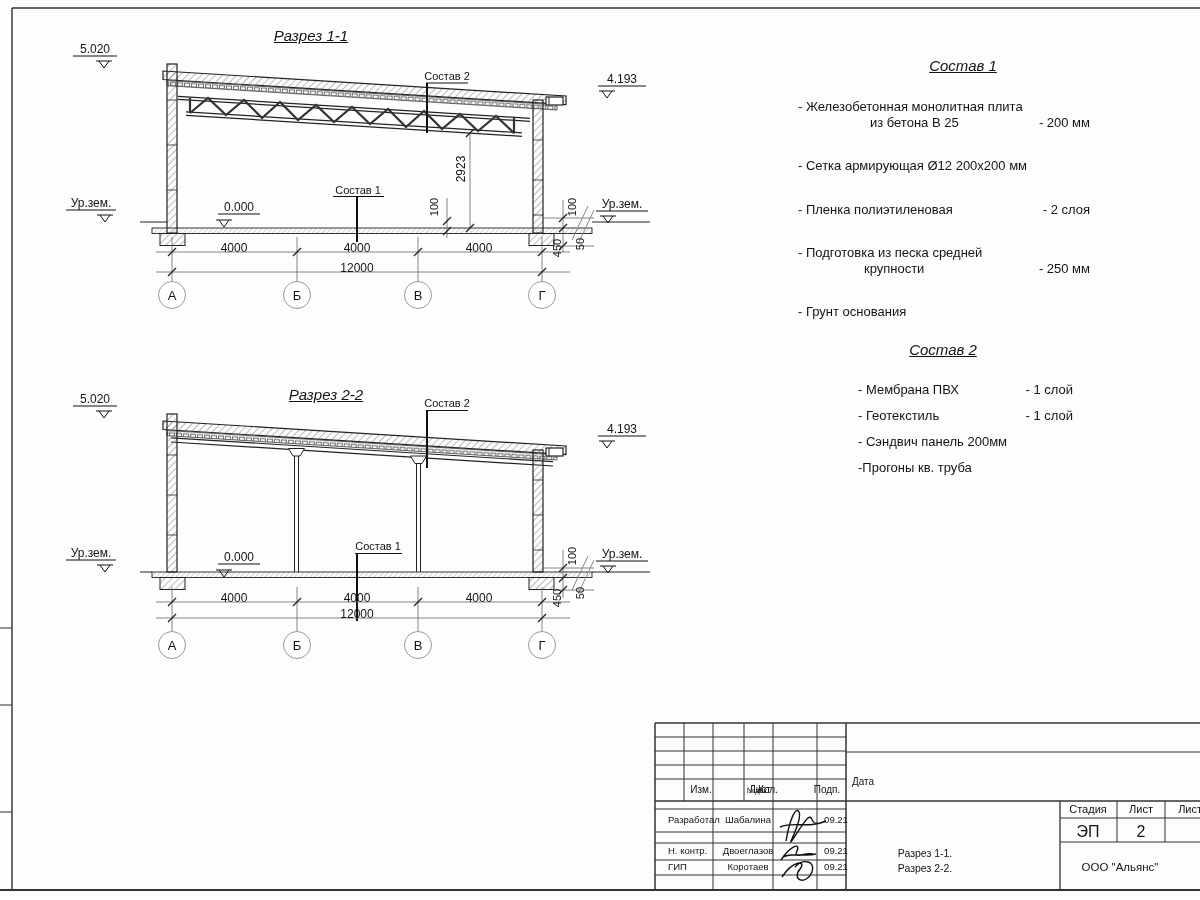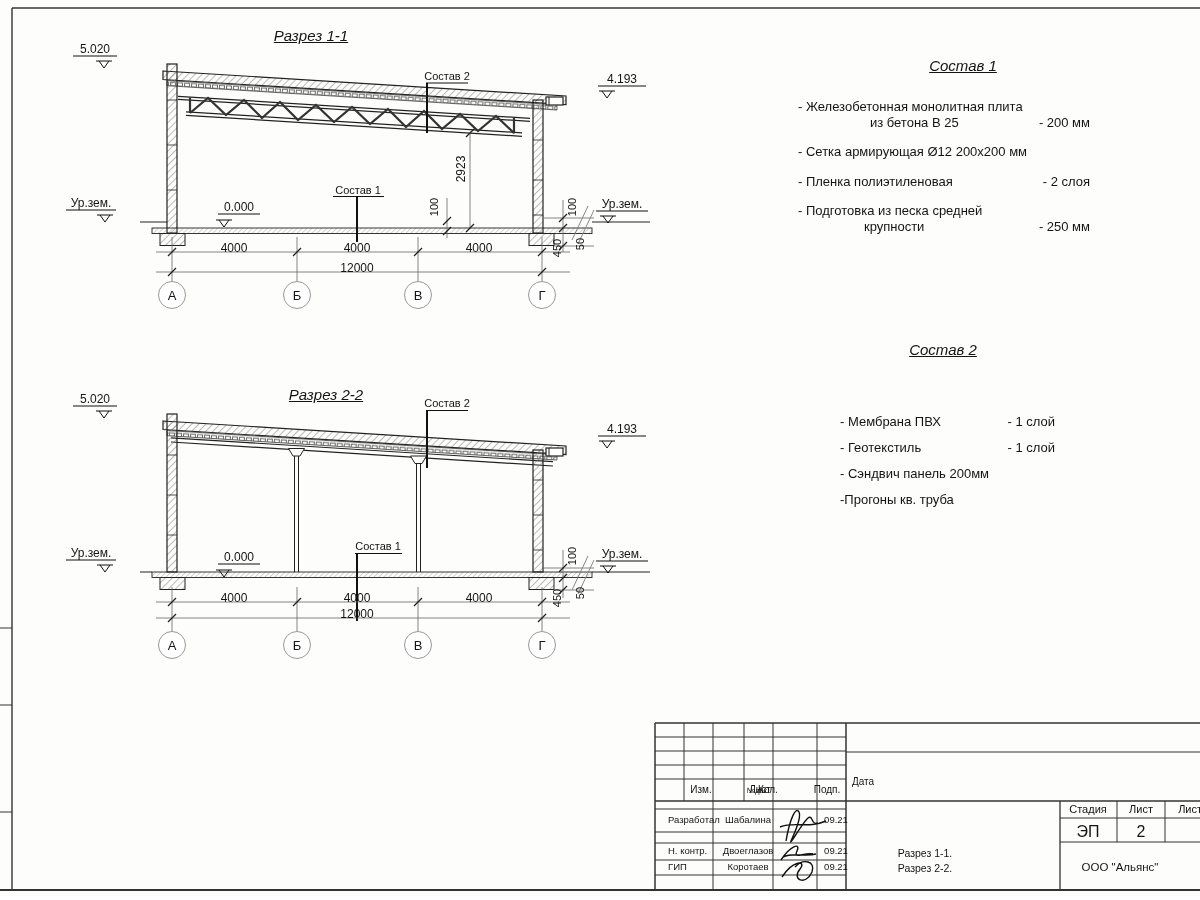--- a/index.html
+++ b/index.html
@@ -9,22 +9,22 @@
   #linework { position:absolute; left:0; top:0; z-index:0; }
   .t { position:absolute; white-space:nowrap; font-size:12px; color:#141414; z-index:2; }
   .c { transform:translateX(-50%); }
   .rot { transform:translate(-50%,-50%) rotate(-90deg); transform-origin:center; }
   .title { font-size:15px; font-style:italic; text-decoration:underline; }
   .callout { font-size:11px; }
   .small { font-size:11px; }
   .axis { font-size:13px; }
   .note-head { font-size:15px; font-style:italic; text-decoration:underline; }
   .notes { position:absolute; z-index:2; font-size:13px; line-height:15.5px; display:flex; flex-direction:column; }
-  .notes-1 { left:798px; top:99px;  width:292px; gap:14px; }
-  .notes-2 { left:840px; top:382px; width:215px; gap:10.5px;margin-top:32px; }
+  .notes-1 { left:798px; top:99px;  width:292px; gap:28px; }
+  .notes-2 { left:858px; top:382px; width:215px; gap:10.5px; }
   .note-item { display:flex; justify-content:space-between; align-items:flex-end; }
   .nl span { display:block; }
   .nl .l2 { margin-left:8px;text-align:center; }
   .nv { white-space:nowrap; }
   .tb { font-size:10px;margin-left:32px; }
   .tb-sm { font-size:7.5px; }
   .tb-name { font-size:9.5px;padding-left:10px; }
   .tb-big { font-size:16px; }
   .tb-mid { font-size:10.5px; }
   .tb-co { font-size:11.5px; }
@@ -347,20 +347,26 @@
         </div>
     <span class="nv">-  2 слоя</span>
   </div>
   <div class="note-item">
     <div class="nl">
           <span>- Подготовка из песка средней</span>
           <span class="l2">крупности</span>
         </div>
     <span class="nv">- 250 мм</span>
   </div>
+  <div class="note-item">
+    <div class="nl">
+          <span>- Грунт основания</span>
+        </div>
+    <span class="nv"></span>
+  </div>
 </div>
 
 <span class="t note-head c" style="left:943px; top:341px;">Состав 2</span>
 <div class="notes notes-2">
   <div class="note-item">
     <div class="nl">
           <span>- Мембрана ПВХ</span>
         </div>
     <span class="nv">- 1 слой</span>
   </div>

